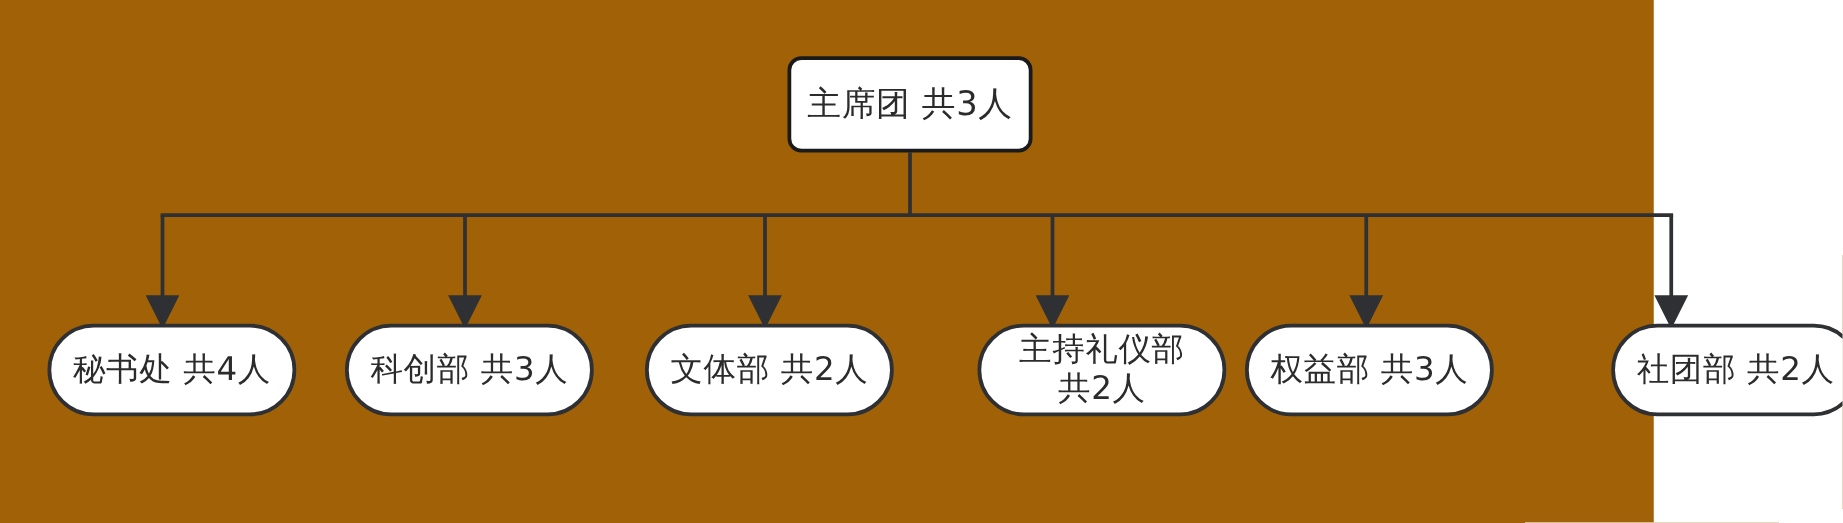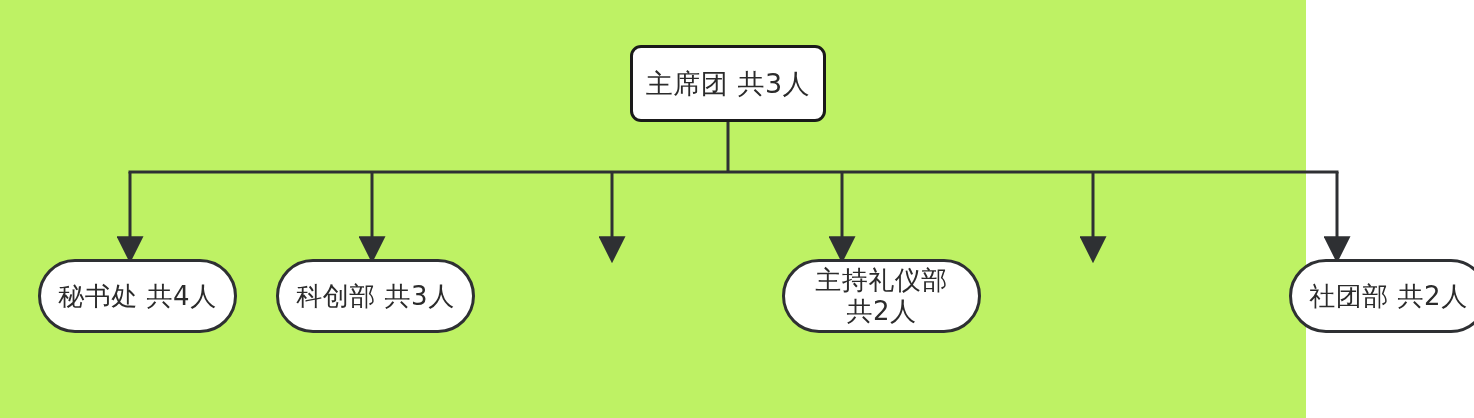--- a/index.html
+++ b/index.html
@@ -10,21 +10,22 @@
   body {
     width: 1474px;
     height: 418px;
     font-family: "DejaVu Sans", "Liberation Sans", sans-serif;
     overflow: hidden;
   }
   #org-chart {
     position: relative;
     width: 1306px;
     height: 418px;
-    background: #bef264;
+    background: #a16207;
+    padding-left: 17px;
   }
   #connector-layer {
     position: absolute;
     left: 0;
     top: 0;
     width: 1474px;
     height: 418px;
   }
   .node {
     position: absolute;
@@ -97,24 +98,30 @@
   </div>
 
   <div class="node node-child node-child-0">
     <span class="node-label">秘书处 共4人</span>
   </div>
 
   <div class="node node-child node-child-1">
     <span class="node-label">科创部 共3人</span>
   </div>
 
+  <div class="node node-child node-child-2">
+    <span class="node-label">文体部 共2人</span>
+  </div>
 
   <div class="node node-child node-child-3">
     <span class="node-label">主持礼仪部
 共2人</span>
   </div>
 
+  <div class="node node-child node-child-4">
+    <span class="node-label">权益部 共3人</span>
+  </div>
 
   <div class="node node-child node-child-5">
     <span class="node-label">社团部 共2人</span>
   </div>
 
 </div>
 
 </body></html>

